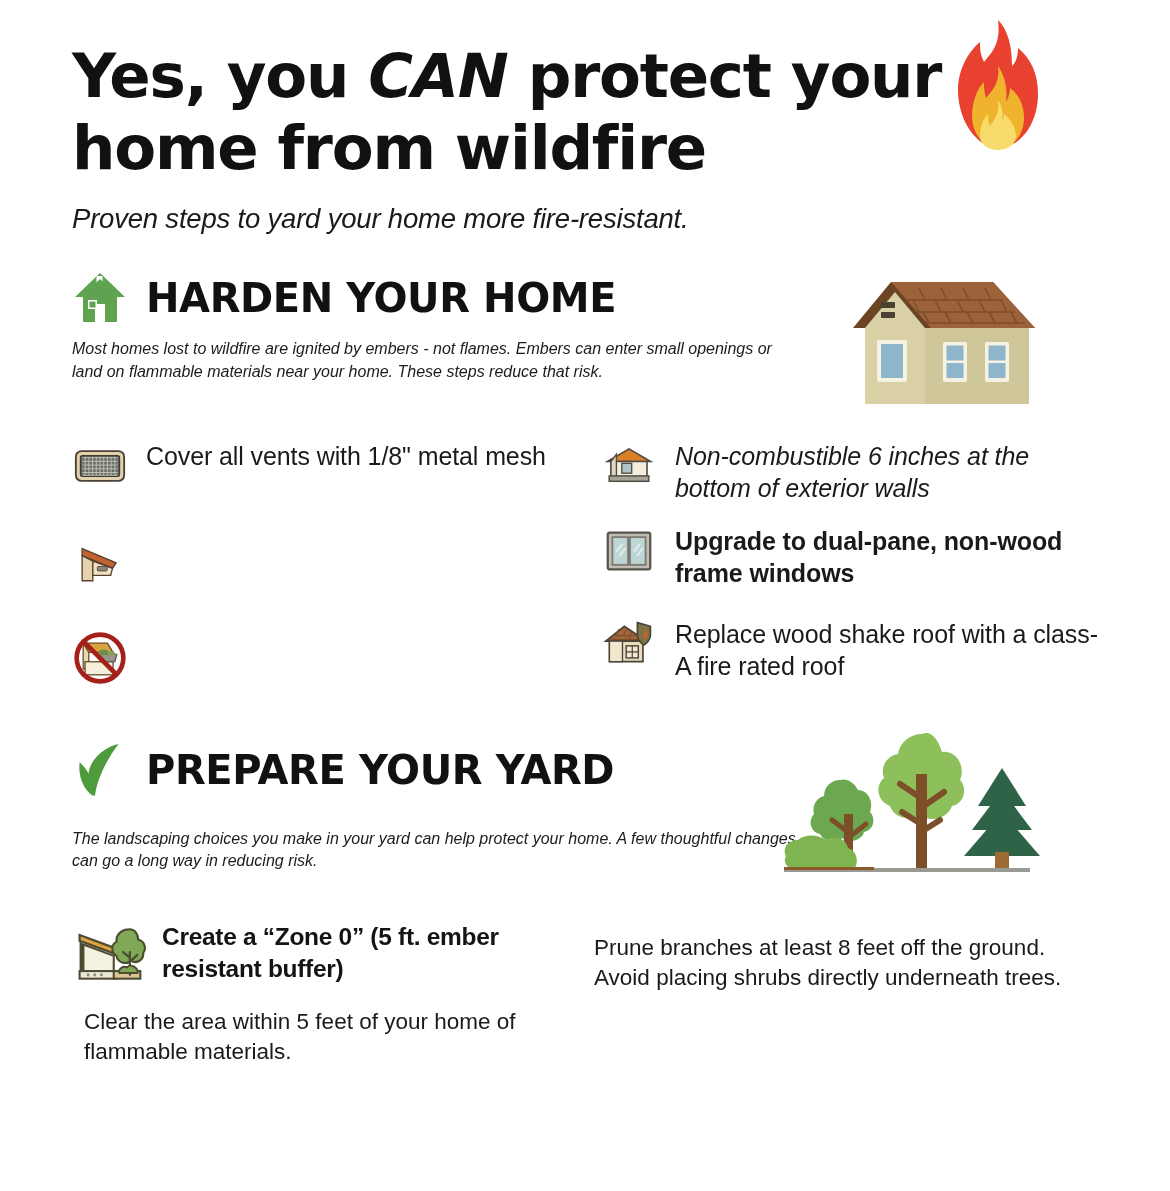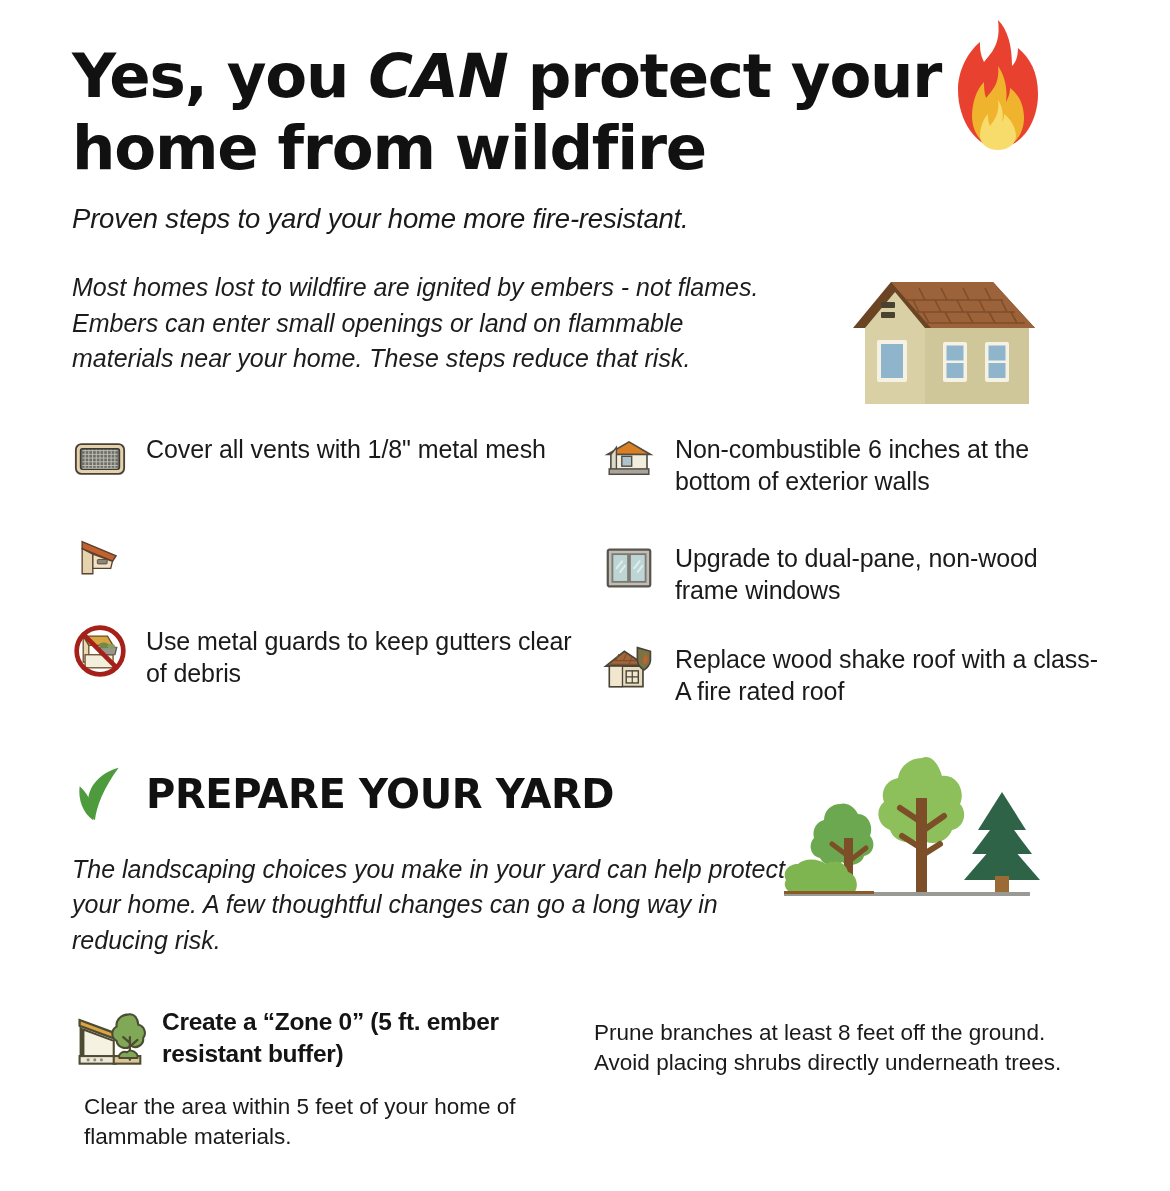--- a/index.html
+++ b/index.html
@@ -43,21 +43,21 @@
     font-family: "DejaVu Sans", sans-serif;
     font-weight: 700;
     font-size: 40px;
     letter-spacing: -0.4px;
     color: #111111;
     text-transform: uppercase;
   }
   .section-desc {
     font-family: "Liberation Sans", sans-serif;
     font-style: italic;
-    font-size: 25px;
+    font-size: 16px;
     line-height: 1.42;
     color: #1c1c1c;
     margin-top: 12px;
     max-width: 700px;
   }
   .illus { position: absolute; }
 
   
   .bullets {
     display: grid;
@@ -108,20 +108,30 @@
 
     <svg class="fire-emoji" viewBox="0 0 104 140">
       <path d="M54 2 C57 26 48 34 40 44 C36 36 36 30 36 24 C24 34 14 52 14 72 C14 104 34 130 54 130 C76 130 94 106 94 76 C94 54 86 40 74 30 C74 38 72 44 68 48 C68 28 64 12 54 2 Z" fill="#E8412F"></path>
       <path d="M54 48 C56 66 48 72 42 80 C40 74 40 68 40 64 C32 72 28 86 28 98 C28 116 40 130 55 130 C70 130 80 116 80 100 C80 86 74 76 66 70 C66 76 64 80 62 84 C64 70 60 56 54 48 Z" fill="#F0B32D"></path>
       <path d="M54 82 C56 96 50 102 46 108 C44 104 44 100 44 96 C38 102 36 112 36 118 C36 126 44 132 54 132 C64 132 72 126 72 118 C72 110 66 100 60 96 C60 100 59 102 58 104 C60 96 58 88 54 82 Z" fill="#F7DC6B"></path>
     </svg>
   </div>
 
   <div class="section" style="margin-top:34px;">
 
+    <div class="section-head">
+      <svg class="section-icon" viewBox="0 0 56 56">
+        <path d="M28 3 L53 27 L45 27 L45 52 L33 52 L33 34 L23 34 L23 52 L11 52 L11 27 L3 27 Z" fill="#5FA351"></path>
+        <rect x="24.5" y="6" width="6" height="12" rx="1" fill="#ffffff"></rect>
+        <path d="M28 9 L47 27 L43 27 L43 50 L35 50 L35 32 L21 32 L21 50 L13 50 L13 27 L9 27 Z" fill="#5FA351"></path>
+        <rect x="16" y="30" width="9" height="9" fill="#ffffff"></rect>
+        <rect x="17.5" y="31.5" width="6" height="6" fill="#5FA351"></rect>
+      </svg>
+      <div class="section-title">HARDEN YOUR HOME</div>
+    </div>
 
     <div class="section-desc">Most homes lost to wildfire are ignited by embers - not flames. Embers can enter small openings or land on flammable materials near your home. These steps reduce that risk.</div>
 
     <svg class="illus" style="top:-8px; right:40px; width:215px; height:160px;" viewBox="0 0 215 160">
       <path d="M10 66 L48 20 L150 20 L192 66 Z" fill="#6B4423"></path>
       <path d="M48 20 L88 66 L192 66 L150 20 Z" fill="#9C6239"></path>
       <g stroke="#7A4A27" stroke-width="1.6" fill="none" opacity="0.85">
         <path d="M62 38 L160 38 M72 50 L172 50 M82 61 L182 61"></path>
         <path d="M76 26 L82 38 M98 26 L104 38 M120 26 L126 38 M142 26 L148 38"></path>
         <path d="M70 38 L76 50 M92 38 L98 50 M114 38 L120 50 M136 38 L142 50 M158 38 L164 50"></path>
@@ -176,41 +186,40 @@
               <path d="M12 14 L38 14 L44 24 L18 24 Z" fill="#D9A441" stroke="#6A4E2A" stroke-width="1.4"></path>
               <path d="M12 14 L12 42 L18 42 L18 24 Z" fill="#E8D9B4" stroke="#6A4E2A" stroke-width="1.4"></path>
               <rect x="14" y="34" width="30" height="14" fill="#F4EEDC" stroke="#6A4E2A" stroke-width="1.4"></rect>
               <path d="M30 26 L48 26 L46 34 L30 34 Z" fill="#9A958C" stroke="#5B554C" stroke-width="1.3"></path>
               <ellipse cx="34" cy="24" rx="5" ry="3" fill="#6E8B4A"></ellipse>
               <ellipse cx="42" cy="25" rx="4" ry="2.6" fill="#85A056"></ellipse>
               <circle cx="30" cy="30" r="25" fill="none" stroke="#A52019" stroke-width="5"></circle>
               <path d="M12.5 12.5 L47.5 47.5" stroke="#A52019" stroke-width="5" stroke-linecap="round"></path>
             </svg>
           </span>
-          <div class="bullet-text">Use metal guards to keep gutters clear of debris</div>
         </div>
 
       </div>
 
       <div class="bcol">
 
-        <div class="bullet" style="margin-bottom:44px;">
+        <div class="bullet" style="margin-bottom:20px;font-style:italic;">
           <span class="bullet-icon">
             <svg viewBox="0 0 60 46" width="54" height="42">
               <path d="M6 18 L30 4 L54 18 Z" fill="#D98027" stroke="#4F4A42" stroke-width="1.8"></path>
               <path d="M10 18 L10 38 L50 38 L50 18 Z" fill="#F2EEDE" stroke="#4F4A42" stroke-width="1.8"></path>
               <path d="M10 18 L16 10 L16 38 L10 38 Z" fill="#DED8C4" stroke="#4F4A42" stroke-width="1.5"></path>
               <rect x="22" y="20" width="11" height="11" fill="#AFC3CC" stroke="#4F4A42" stroke-width="1.5"></rect>
               <rect x="8" y="34" width="44" height="6" fill="#A8A49B" stroke="#4F4A42" stroke-width="1.6"></rect>
             </svg>
           </span>
           <div class="bullet-text">Non-combustible 6 inches at the bottom of exterior walls</div>
         </div>
 
-        <div class="bullet" style="margin-bottom:36px;">
+        <div class="bullet" style="margin-bottom:28px;font-weight:bold;">
           <span class="bullet-icon">
             <svg viewBox="0 0 52 46" width="48" height="44">
               <rect x="3" y="3" width="46" height="40" rx="2" fill="#BFBDB6" stroke="#58544C" stroke-width="2.4"></rect>
               <rect x="7" y="7" width="38" height="32" fill="#7E7A72"></rect>
               <rect x="9" y="9" width="15" height="28" fill="#BDD6D5"></rect>
               <rect x="28" y="9" width="15" height="28" fill="#BDD6D5"></rect>
               <g stroke="#E6F1F0" stroke-width="2" opacity="0.9">
                 <path d="M12 24 L19 15 M16 28 L22 20"></path>
                 <path d="M31 24 L38 15 M35 28 L41 20"></path>
               </g>

